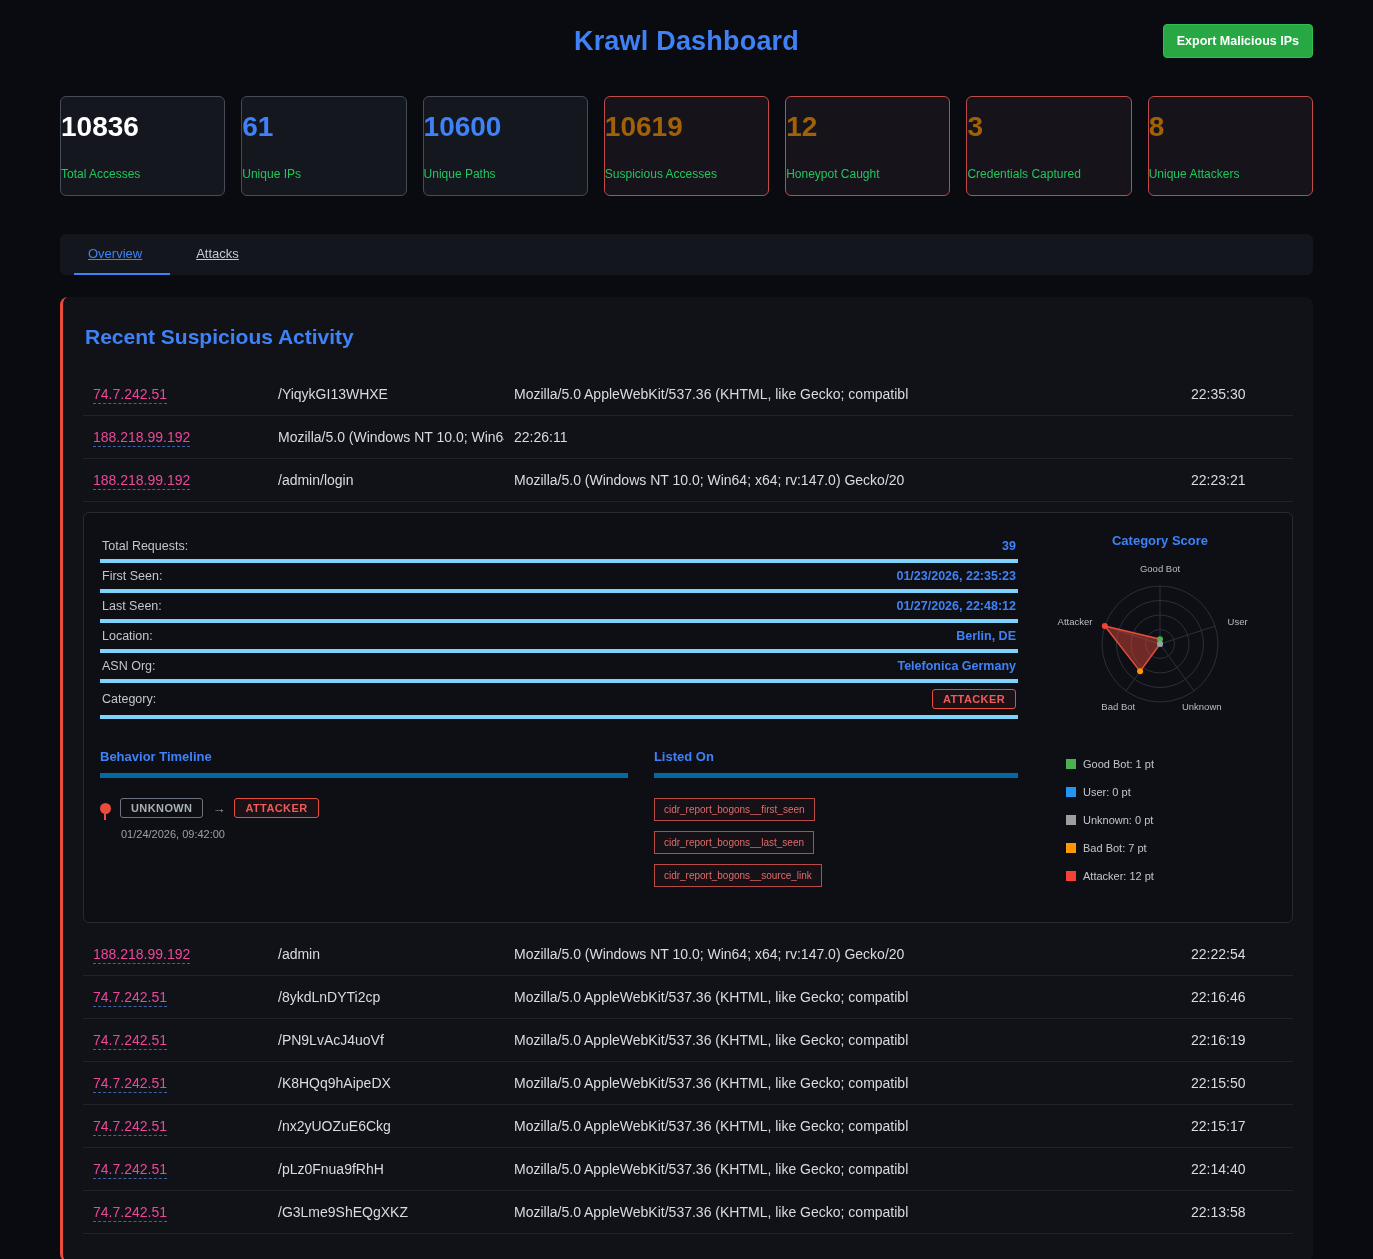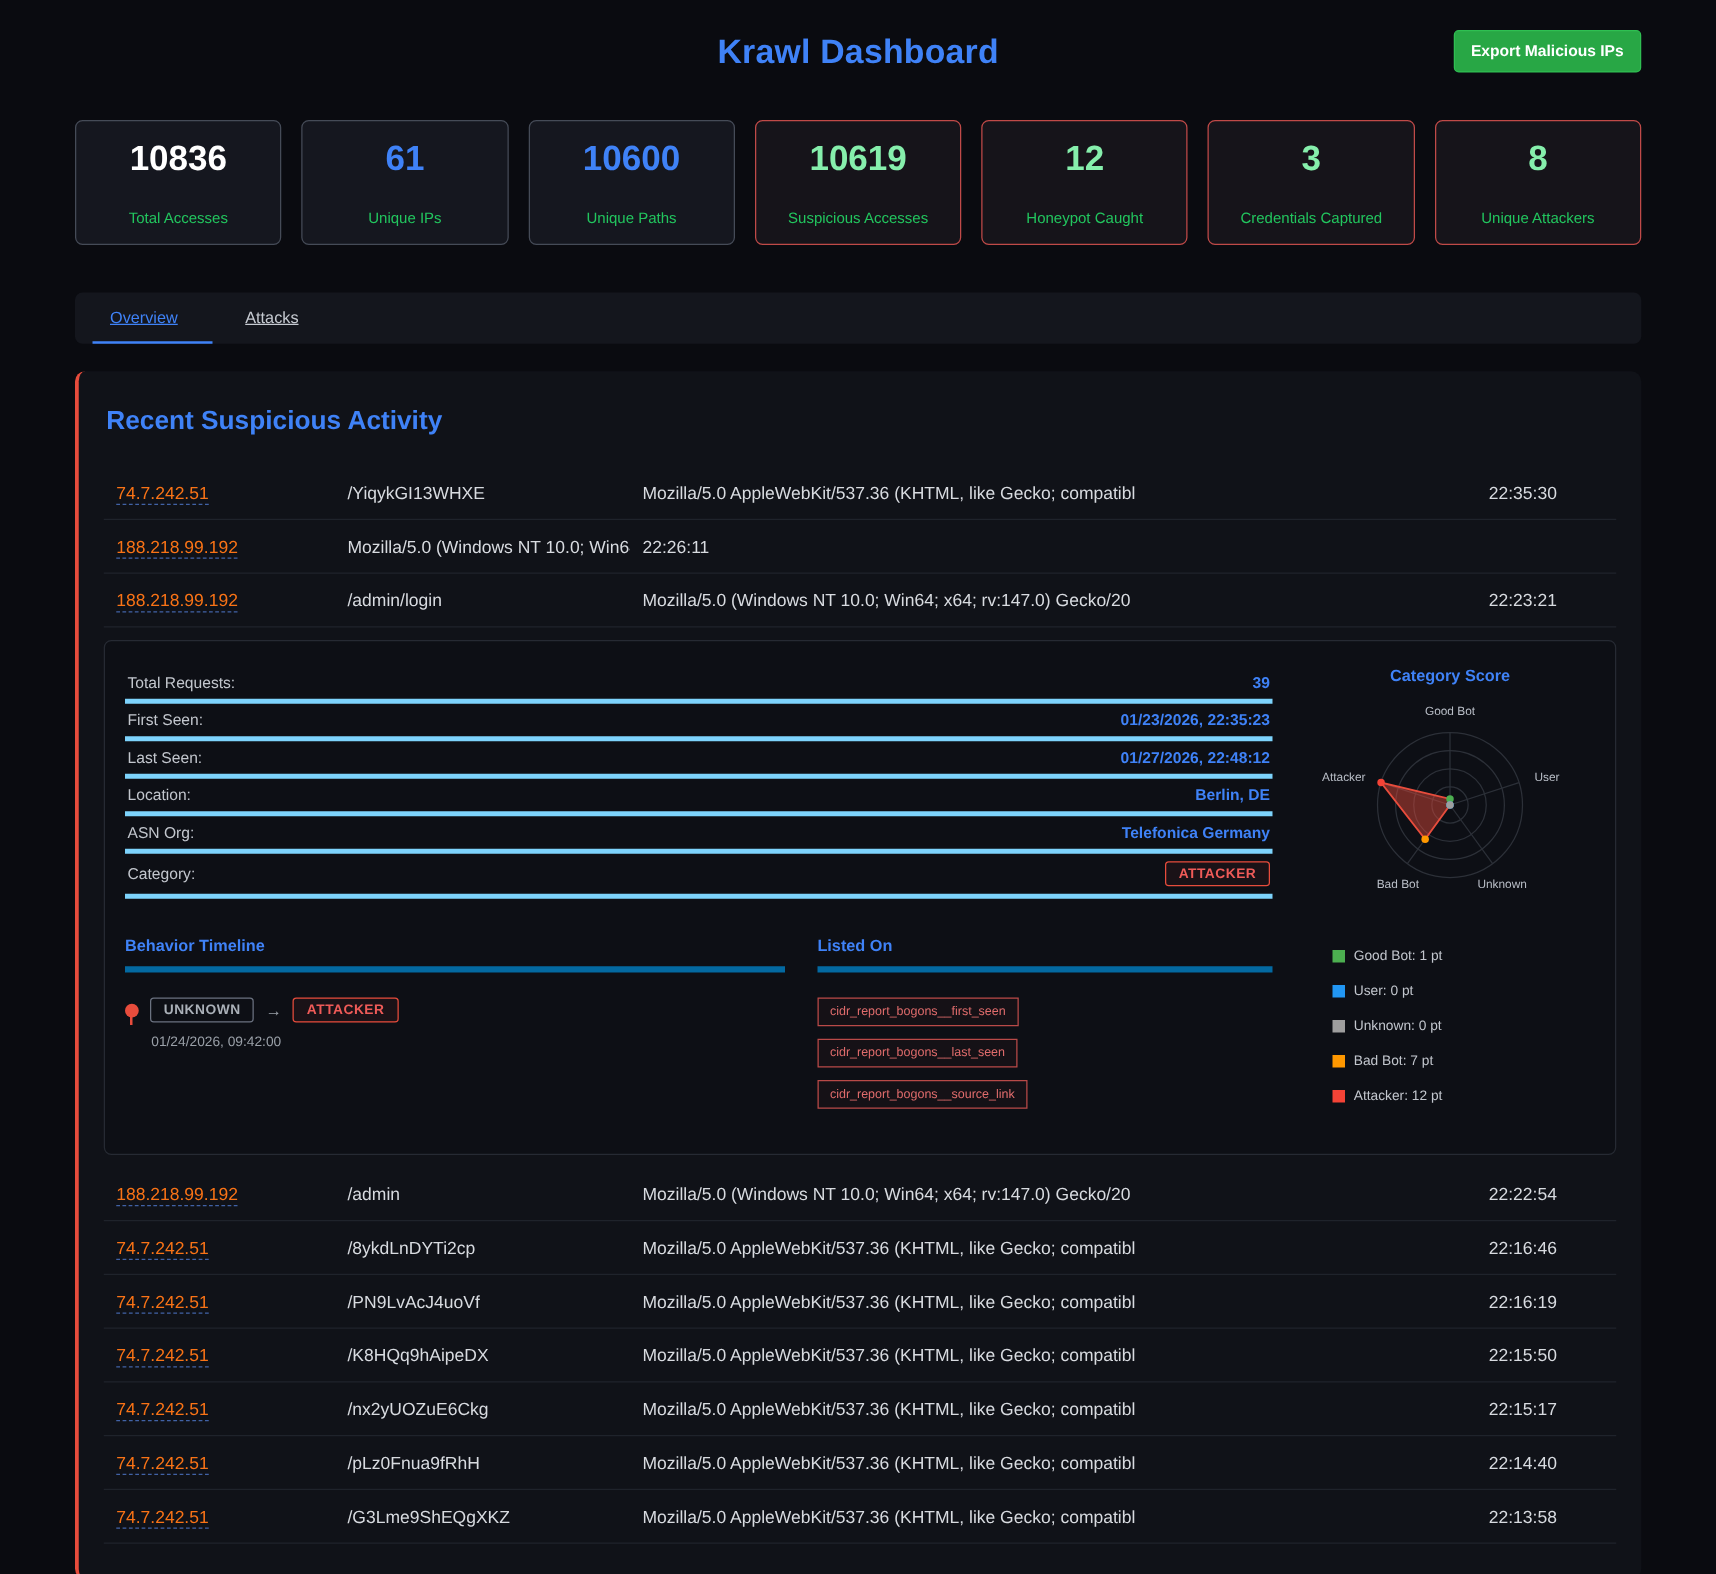--- a/index.html
+++ b/index.html
@@ -24,27 +24,27 @@
     font-size: 12.5px; font-weight: bold; padding: 9px 13px;
     border-radius: 4px; cursor: pointer;
     font-family: "Liberation Sans", sans-serif;
   }
 
   
   .stats { display: flex; gap: 16px; margin-top: 24px; }
   .card {
     flex: 1; height: 100px; background: #15171f;
     border: 1px solid #454b57; border-radius: 6px;
-    display: flex; flex-direction: column; align-items: center; justify-content: center;
+    display: flex; flex-direction: column; align-items: flex-start; justify-content: center;
     gap: 24px;
   }
   .card.red { border-color: #c04a48; background: #16141a; }
   .card .num { font-size: 28px; font-weight: bold; color: #ffffff; }
   .card.blue .num { color: #3f82f7; }
-  .card.red .num { color: #86efac; }
+  .card.red .num { color: #a16207; }
   .card .lbl { font-size: 12px; color: #22c55e; }
 
   
   .tabsbar {
     margin-top: 38px; background: #14161d; border-radius: 6px;
     height: 41px; display: flex; align-items: stretch; padding: 0 14px; gap: 12px;
   }
   .tab {
     display: flex; align-items: center; padding: 0 28px 0 14px;
     font-size: 13px; color: #c6cad1; text-decoration: underline;
@@ -66,21 +66,21 @@
   .tbl { width: 100%; }
   .trow, .thead {
     display: grid; grid-template-columns: 185px 236px 1fr 112px;
     align-items: center;
   }
   .thead { background: #141826; border-bottom: 1px solid #262b36; border-radius: 3px 3px 0 0; }
   .th { color: #3f82f7; font-weight: bold; font-size: 13.5px; padding: 11px 10px; }
   .trow { border-bottom: 1px solid #1f232b; cursor: pointer; }
   .td { padding: 13px 10px; font-size: 14px; color: #d8dbe0; white-space: nowrap; overflow: hidden; }
   a.ip {
-    color: #f97316; text-decoration: none; cursor: pointer;
+    color: #ec4899; text-decoration: none; cursor: pointer;
     border-bottom: 1px dashed rgba(92,142,242,0.65); padding-bottom: 1px;
   }
 
   
   .detail {
     margin: 10px 0; background: #0d0f15; border: 1px solid #262a33;
     border-radius: 6px; padding: 20px 16px 24px 16px;
     display: flex; gap: 26px; min-height: 392px;
   }
   .detail-left { flex: 1; min-width: 0; }

